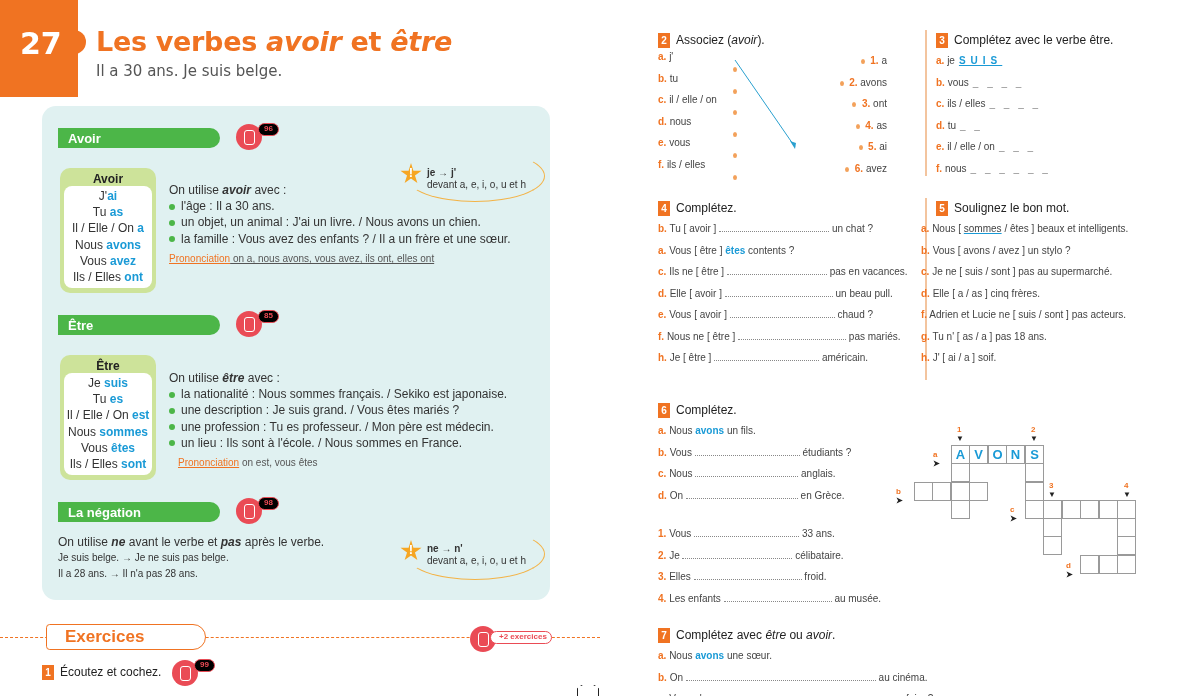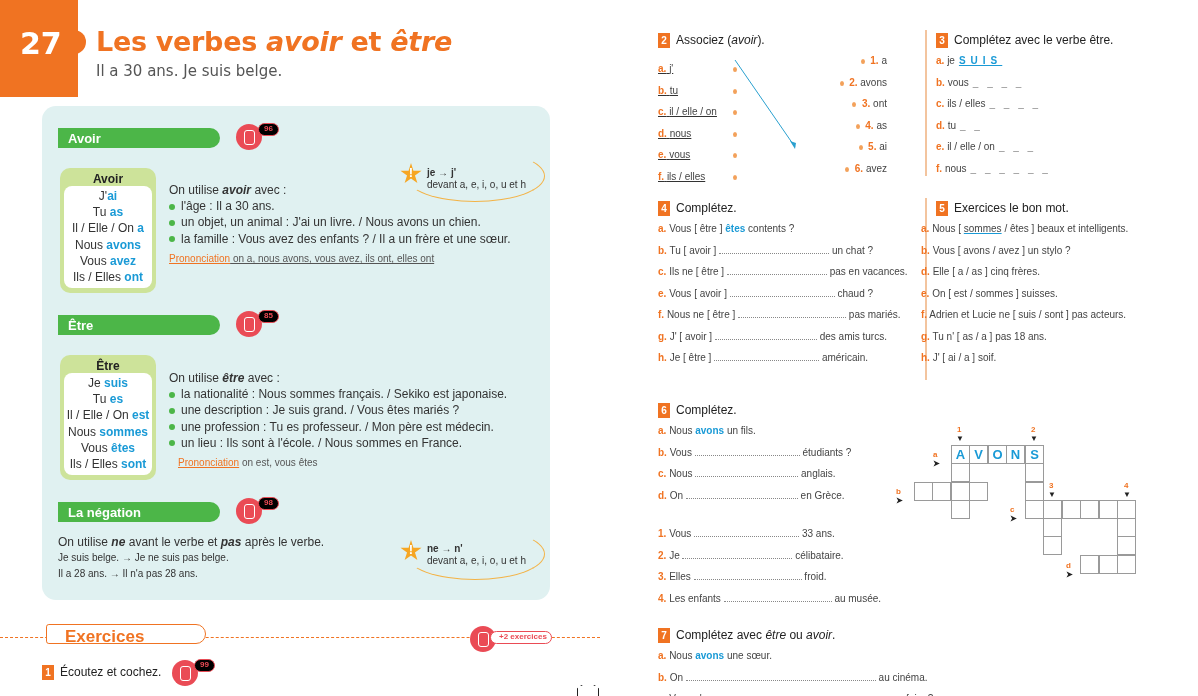--- a/index.html
+++ b/index.html
@@ -34,21 +34,21 @@
   .pron { font: 10px "Liberation Sans", sans-serif; color: #555; }
   .pron .lbl { color: #f07322; text-decoration: underline; }
 
   .note-ellipse { width: 140px; height: 52px; border: 1.5px solid #f3b347; border-radius: 50%; border-left-color: transparent; border-top-color: transparent; }
   .star { width: 22px; height: 22px; background: #f6a623; clip-path: polygon(50% 0,61% 35%,98% 35%,68% 57%,79% 91%,50% 70%,21% 91%,32% 57%,2% 35%,39% 35%); }
   .star-mark { color: #fff; font: bold 13px "Liberation Sans", sans-serif; width: 22px; text-align: center; }
   .note-title { font: bold 10px "Liberation Sans", sans-serif; color: #333; }
   .note-text { font: 10px "Liberation Sans", sans-serif; color: #333; }
 
   .ex-dash { border-top: 1.5px dashed #f07322; height: 0; }
-  .ex-pill { left: 46px; top: 624px; width: 160px; height: 20px; border: 1.5px solid #f07322; border-radius: 4px 14px 14px 4px; background: #fff; color: #f07322; font: bold 17px "Liberation Sans", sans-serif; padding: 2px 0 0 18px; }
+  .ex-pill { left: 46px; top: 624px; width: 160px; height: 26px; border: 1.5px solid #f07322; border-radius: 4px 14px 14px 4px; background: #fff; color: #f07322; font: bold 17px "Liberation Sans", sans-serif; padding: 2px 0 0 18px; }
   .plus-pill { left: 490px; top: 631px; height: 13px; padding: 0 4px 0 8px; border: 1.5px solid #ea4b55; border-radius: 8px; background: #fff; color: #ea4b55; font: bold 8px "Liberation Sans", sans-serif; line-height: 10px; }
 
   .ex-num { display: inline-block; width: 12px; height: 15px; background: #f07322; color: #fff; font: bold 10px "Liberation Sans", sans-serif; text-align: center; line-height: 15px; margin-right: 6px; vertical-align: middle; }
   .ex-head { font: 12px "Liberation Sans", sans-serif; color: #222; }
   .ex-item { font: 10px "Liberation Sans", sans-serif; color: #444; height: 21.5px; line-height: 14px; white-space: nowrap; }
   .ex-item .let { color: #f07322; font-weight: bold; }
   .dots { display: inline-block; border-bottom: 1px dotted #888; height: 9px; vertical-align: baseline; }
   .blank { display: inline-block; margin-left: 4px; letter-spacing: 3px; font-weight: bold; color: #333; }
   .ans { color: #1a9ad6; font-weight: bold; }
   .ans-ul { color: #1a9ad6; font-weight: bold; letter-spacing: 5px; text-decoration: underline; margin-left: 4px; }
@@ -158,21 +158,21 @@
 
 <div class="abs ex-head" style="left:42px;top:665px;"><span class="ex-num">1</span><span>Écoutez et cochez.</span></div>
 <div class="abs audio-badge" style="left:172px;top:660px;">
   <span class="circle"></span>
   <span class="num">99</span>
 </div>
 
 <div class="abs cursor"></div>
 
 <div class="abs ex-head" style="left:658px;top:33px;"><span class="ex-num">2</span><span>Associez (</span><i>avoir</i><span>).</span></div>
-<div class="abs" style="left:658px;top:62px;width:110px;text-decoration:underline;">
+<div class="abs" style="left:658px;top:50px;width:110px;">
   <div class="ex-item"><span class="let">a.</span> <span>j'</span></div>
   <div class="ex-item"><span class="let">b.</span> <span>tu</span></div>
   <div class="ex-item"><span class="let">c.</span> <span>il / elle / on</span></div>
   <div class="ex-item"><span class="let">d.</span> <span>nous</span></div>
   <div class="ex-item"><span class="let">e.</span> <span>vous</span></div>
   <div class="ex-item"><span class="let">f.</span> <span>ils / elles</span></div>
 </div>
 <div class="abs" style="left:733px;top:58px;">
   <div style="height:21.5px"><span class="dot-o"></span></div>
   <div style="height:21.5px"><span class="dot-o"></span></div>
@@ -201,37 +201,37 @@
   <div class="ex-item"><span class="let">a.</span> <span>je</span><span class="ans-ul">SUIS</span></div>
   <div class="ex-item"><span class="let">b.</span> <span>vous</span><span class="blank">_ _ _ _</span></div>
   <div class="ex-item"><span class="let">c.</span> <span>ils / elles</span><span class="blank">_ _ _ _</span></div>
   <div class="ex-item"><span class="let">d.</span> <span>tu</span><span class="blank">_ _</span></div>
   <div class="ex-item"><span class="let">e.</span> <span>il / elle / on</span><span class="blank">_ _ _</span></div>
   <div class="ex-item"><span class="let">f.</span> <span>nous</span><span class="blank">_ _ _ _ _ _</span></div>
 </div>
 
 <div class="abs ex-head" style="left:658px;top:201px;"><span class="ex-num">4</span><span>Complétez.</span></div>
 <div class="abs" style="left:658px;top:222px;">
+  <div class="ex-item"><span class="let">b.</span> <span>Tu [ avoir ] </span><span class="dots" style="width:110px"></span><span> un chat ?</span></div>
   <div class="ex-item"><span class="let">a.</span> <span>Vous [ être ] </span><span class="ans">êtes</span><span> contents ?</span></div>
-  <div class="ex-item"><span class="let">b.</span> <span>Tu [ avoir ] </span><span class="dots" style="width:110px"></span><span> un chat ?</span></div>
   <div class="ex-item"><span class="let">c.</span> <span>Ils ne [ être ] </span><span class="dots" style="width:100px"></span><span> pas en vacances.</span></div>
+  <div class="ex-item"><span class="let">d.</span> <span>Elle [ avoir ] </span><span class="dots" style="width:108px"></span><span> un beau pull.</span></div>
   <div class="ex-item"><span class="let">e.</span> <span>Vous [ avoir ] </span><span class="dots" style="width:105px"></span><span> chaud ?</span></div>
   <div class="ex-item"><span class="let">f.</span> <span>Nous ne [ être ] </span><span class="dots" style="width:108px"></span><span> pas mariés.</span></div>
-  <div class="ex-item"><span class="let">g.</span> <span>J' [ avoir ] </span><span class="dots" style="width:102px"></span><span> des amis turcs.</span></div>
   <div class="ex-item"><span class="let">h.</span> <span>Je [ être ] </span><span class="dots" style="width:105px"></span><span> américain.</span></div>
 </div>
 
 <div class="abs vsep" style="left:925px;top:198px;height:182px;"></div>
 
-<div class="abs ex-head" style="left:936px;top:201px;"><span class="ex-num">5</span><span>Exercices le bon mot.</span></div>
+<div class="abs ex-head" style="left:936px;top:201px;"><span class="ex-num">5</span><span>Soulignez le bon mot.</span></div>
 <div class="abs" style="left:921px;top:222px;">
   <div class="ex-item"><span class="let">a.</span> <span>Nous [ </span><span class="und">sommes</span><span> / êtes ] beaux et intelligents.</span></div>
   <div class="ex-item"><span class="let">b.</span> <span>Vous [ avons / avez ] un stylo ?</span></div>
+  <div class="ex-item"><span class="let">c.</span> <span>Je ne [ suis / sont ] pas au supermarché.</span></div>
   <div class="ex-item"><span class="let">d.</span> <span>Elle [ a / as ] cinq frères.</span></div>
-  <div class="ex-item"><span class="let">e.</span> <span>On [ est / sommes ] suisses.</span></div>
   <div class="ex-item"><span class="let">f.</span> <span>Adrien et Lucie ne [ suis / sont ] pas acteurs.</span></div>
   <div class="ex-item"><span class="let">g.</span> <span>Tu n' [ as / a ] pas 18 ans.</span></div>
   <div class="ex-item"><span class="let">h.</span> <span>J' [ ai / a ] soif.</span></div>
 </div>
 
 <div class="abs ex-head" style="left:658px;top:403px;"><span class="ex-num">6</span><span>Complétez.</span></div>
 <div class="abs" style="left:658px;top:424px;">
   <div class="ex-item"><span class="let">a.</span> <span>Nous </span><span class="ans">avons</span><span> un fils.</span></div>
   <div class="ex-item"><span class="let">b.</span> <span>Vous </span><span class="dots" style="width:105px"></span><span> étudiants ?</span></div>
   <div class="ex-item"><span class="let">c.</span> <span>Nous </span><span class="dots" style="width:103px"></span><span> anglais.</span></div>

